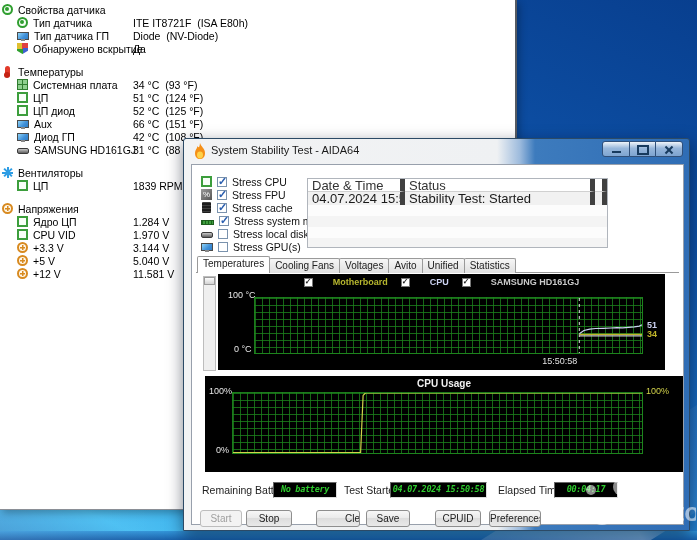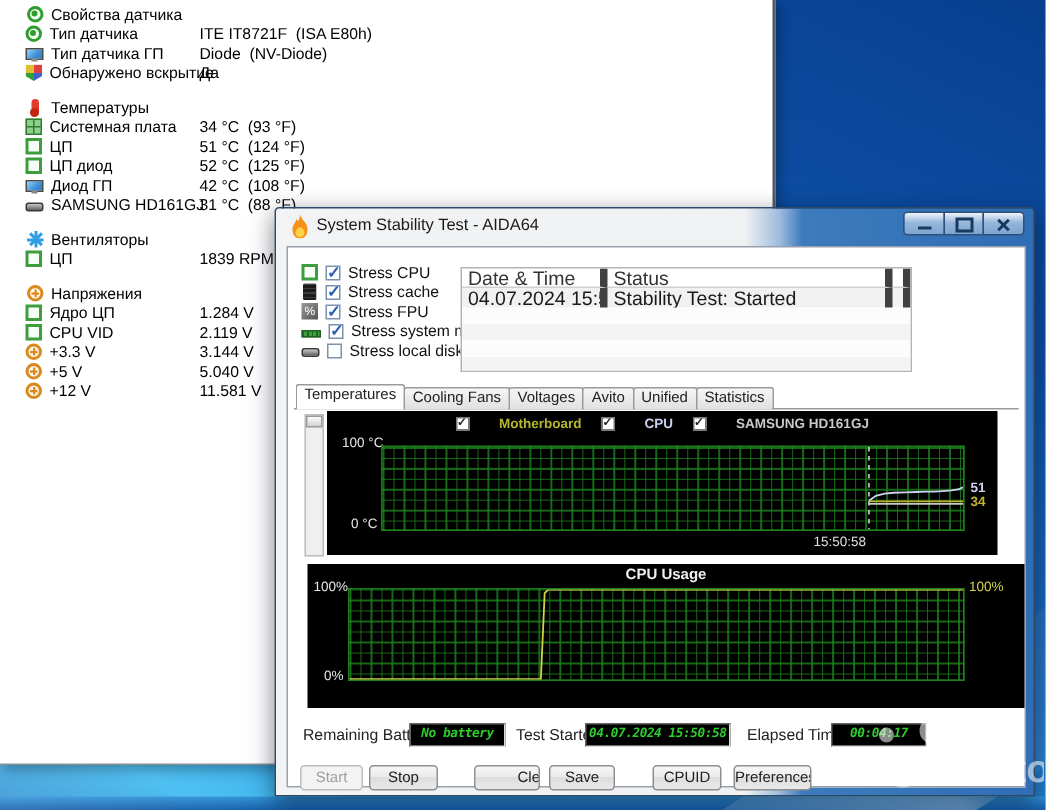--- a/index.html
+++ b/index.html
@@ -10,21 +10,21 @@
   #streak1{left:380px;top:455px;width:500px;height:90px;transform:rotate(-32deg);
            background:linear-gradient(to right,transparent,rgba(255,255,255,.35) 48%,rgba(255,255,255,.08) 55%,transparent)}
   #streak2{left:-80px;top:490px;width:400px;height:60px;transform:rotate(-6deg);
            background:linear-gradient(to right,rgba(255,255,255,.18),transparent 70%)}
 
   
   #main-window{position:absolute;left:0;top:0;width:515px;height:509px;background:#fff;
                border-right:2px solid #555a61;border-bottom:1px solid #8a8f96;box-shadow:2px 3px 8px rgba(0,0,0,.3)}
   #sensor-list{position:absolute;left:0;top:3px;width:100%;font-size:10.5px;color:#000}
   .srow{position:relative;display:flex;align-items:center;height:13px}
-  .srow.header{padding-left:18px}
+  .srow.header{padding-left:2px}
   .srow.item{padding-left:17px}
   .slabel{margin-left:5px;white-space:nowrap;overflow:hidden;max-width:112px}
   .svalue{position:absolute;left:133px;white-space:pre}
   .sgap{height:10px}
 
   
   .ic{display:inline-block;width:11px;height:11px;position:relative;flex:none;box-sizing:border-box}
   .sensor-icon{border-radius:50%;border:2px solid #2f9e2f;background:#f4fff4}
   .sensor-icon::after{content:"";position:absolute;left:1px;top:1px;width:4px;height:4px;border-radius:50%;background:#2f9e2f}
   .gpu-monitor-icon{width:12px;height:8px;margin-top:1px;border:1px solid #4a4a4a;
@@ -183,20 +183,25 @@
         <span class="slabel">ЦП</span>
         <span class="svalue">51 °C  (124 °F)</span>
       </div>
       <div class="srow item">
         <span class="ic cpu-icon"></span>
         <span class="slabel">ЦП диод</span>
         <span class="svalue">52 °C  (125 °F)</span>
       </div>
       <div class="srow item">
         <span class="ic gpu-monitor-icon"></span>
+        <span class="slabel">Aux</span>
+        <span class="svalue">66 °C  (151 °F)</span>
+      </div>
+      <div class="srow item">
+        <span class="ic gpu-monitor-icon"></span>
         <span class="slabel">Диод ГП</span>
         <span class="svalue">42 °C  (108 °F)</span>
       </div>
       <div class="srow item">
         <span class="ic hdd-icon"></span>
         <span class="slabel">SAMSUNG HD161GJ</span>
         <span class="svalue">31 °C  (88 °F)</span>
       </div>
       <div class="sgap"></div>
       <div class="srow header">
@@ -214,21 +219,21 @@
         <span class="slabel">Напряжения</span>
       </div>
       <div class="srow item">
         <span class="ic cpu-icon"></span>
         <span class="slabel">Ядро ЦП</span>
         <span class="svalue">1.284 V</span>
       </div>
       <div class="srow item">
         <span class="ic cpu-icon"></span>
         <span class="slabel">CPU VID</span>
-        <span class="svalue">2.119 V</span>
+        <span class="svalue">1.970 V</span>
       </div>
       <div class="srow item">
         <span class="ic voltage-icon"></span>
         <span class="slabel">+3.3 V</span>
         <span class="svalue">3.144 V</span>
       </div>
       <div class="srow item">
         <span class="ic voltage-icon"></span>
         <span class="slabel">+5 V</span>
         <span class="svalue">5.040 V</span>
@@ -257,38 +262,43 @@
   </div>
 
   <div id="st-inner">
     <div id="stress-list">
         <div class="opt-row">
           <span class="ic cpu-icon"></span>
           <span class="cb checked"></span>
           <span>Stress CPU</span>
         </div>
         <div class="opt-row">
+          <span class="ic fpu-icon"></span>
+          <span class="cb checked"></span>
+          <span>Stress FPU</span>
+        </div>
+        <div class="opt-row">
           <span class="ic cache-icon"></span>
           <span class="cb checked"></span>
           <span>Stress cache</span>
         </div>
         <div class="opt-row">
-          <span class="ic fpu-icon"></span>
-          <span class="cb checked"></span>
-          <span>Stress FPU</span>
-        </div>
-        <div class="opt-row">
           <span class="ic memory-icon"></span>
           <span class="cb checked"></span>
           <span>Stress system memory</span>
         </div>
         <div class="opt-row">
           <span class="ic disk-icon"></span>
           <span class="cb"></span>
           <span>Stress local disks</span>
+        </div>
+        <div class="opt-row">
+          <span class="ic gpu-monitor-icon"></span>
+          <span class="cb"></span>
+          <span>Stress GPU(s)</span>
         </div>
       </div>
 
     <div id="log-table">
       <div id="lt-head" class="lt-row">
           <div class="lt-cell" style="width: 97px;">Date &amp; Time</div>
           <div class="lt-cell" style="width: 190px;">Status</div>
           <div class="lt-cell" style="width: 12px;"></div>
         </div>
       <div id="lt-body">

